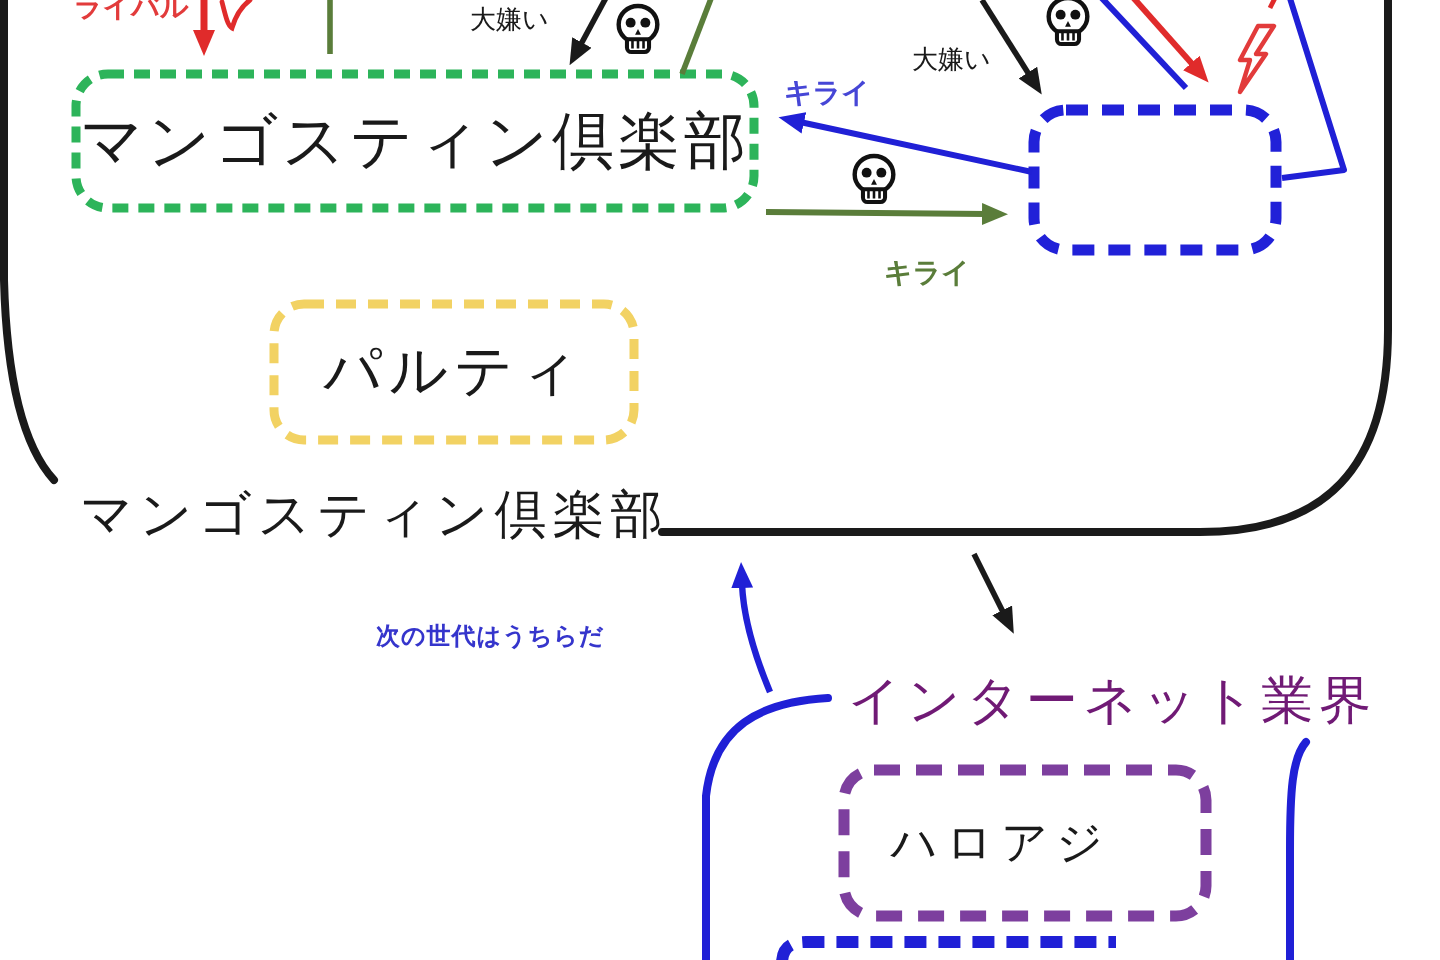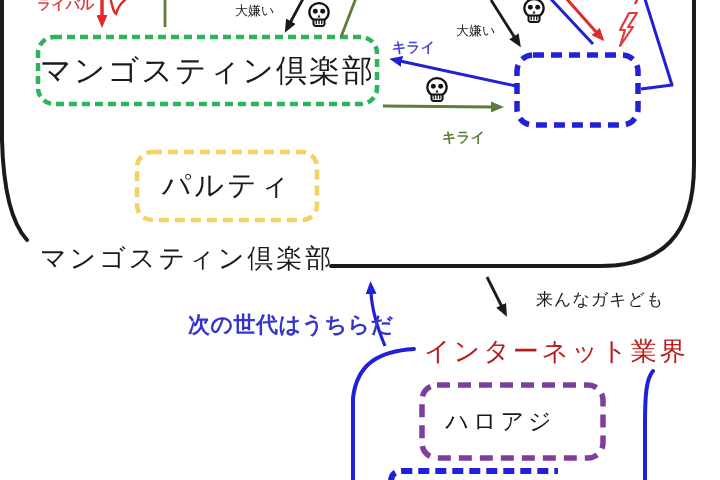--- a/index.html
+++ b/index.html
@@ -13,28 +13,28 @@
     position:absolute;display:flex;align-items:center;justify-content:center;
     text-align:center;white-space:nowrap;color:#1a1a1a;
   }
   
   .mangosteen-label{left:38px;top:37px;width:339px;height:67px;font-size:31px;letter-spacing:2px;font-weight:500;}
   .parti-label{left:137px;top:152px;width:180px;height:68px;font-size:29px;letter-spacing:3px;font-weight:400;}
   .asiax-label{left:517px;top:55px;width:121px;height:70px;font-size:26px;letter-spacing:0;font-weight:600;}
   .haroaji-label{left:410px;top:385px;width:181px;height:73px;font-size:23px;letter-spacing:4px;font-weight:500;}
   
   .free-paper-label{left:40px;top:244px;font-size:26px;letter-spacing:3px;font-weight:500;color:#1a1a1a;}
-  .internet-label{left:424px;top:337px;font-size:26px;letter-spacing:3px;font-weight:500;color:#b91c1c;}
+  .internet-label{left:424px;top:337px;font-size:26px;letter-spacing:3px;font-weight:500;color:#701a75;}
   
   .rival-label{left:37px;top:-4px;font-size:14px;font-weight:600;color:#e23b3b;}
   .hate-left-label{left:235px;top:4px;font-size:13px;font-weight:500;color:#1a1a1a;}
   .hate-right-label{left:456px;top:24px;font-size:13px;font-weight:500;color:#1a1a1a;}
   .kirai-blue-label{left:392px;top:39px;font-size:14px;font-weight:600;color:#4646d6;}
   .kirai-green-label{left:442px;top:129px;font-size:14px;font-weight:600;color:#5a7d3a;}
-  .next-gen-label{left:188px;top:312px;font-size:22px;font-weight:600;color:#3535cc;letter-spacing:0.5px;}
+  .next-gen-label{left:188px;top:312px;font-size:12px;font-weight:600;color:#3535cc;letter-spacing:0.5px;}
   .kids-label{left:536px;top:290px;font-size:17px;font-weight:500;color:#1a1a1a;letter-spacing:1px;}
 </style>
 </head>
 <body>
 
 <div class="stage">
 
   <svg width="720" height="480" viewBox="0 0 720 480">
     <defs>
       <marker id="ah-black" viewBox="0 0 13 11" refX="2" refY="5.5" markerWidth="13" markerHeight="11" orient="auto" markerUnits="userSpaceOnUse">
@@ -99,14 +99,13 @@
 
   <div class="lbl free-paper-label">マンゴスティン倶楽部</div>
   <div class="lbl internet-label">インターネット業界</div>
 
   <div class="lbl rival-label">ライバル</div>
   <div class="lbl hate-left-label">大嫌い</div>
   <div class="lbl hate-right-label">大嫌い</div>
   <div class="lbl kirai-blue-label">キライ</div>
   <div class="lbl kirai-green-label">キライ</div>
   <div class="lbl next-gen-label">次の世代はうちらだ</div>
-  <div class="lbl kids-label">来んなガキども</div>
 </div>
 
 </body></html>

